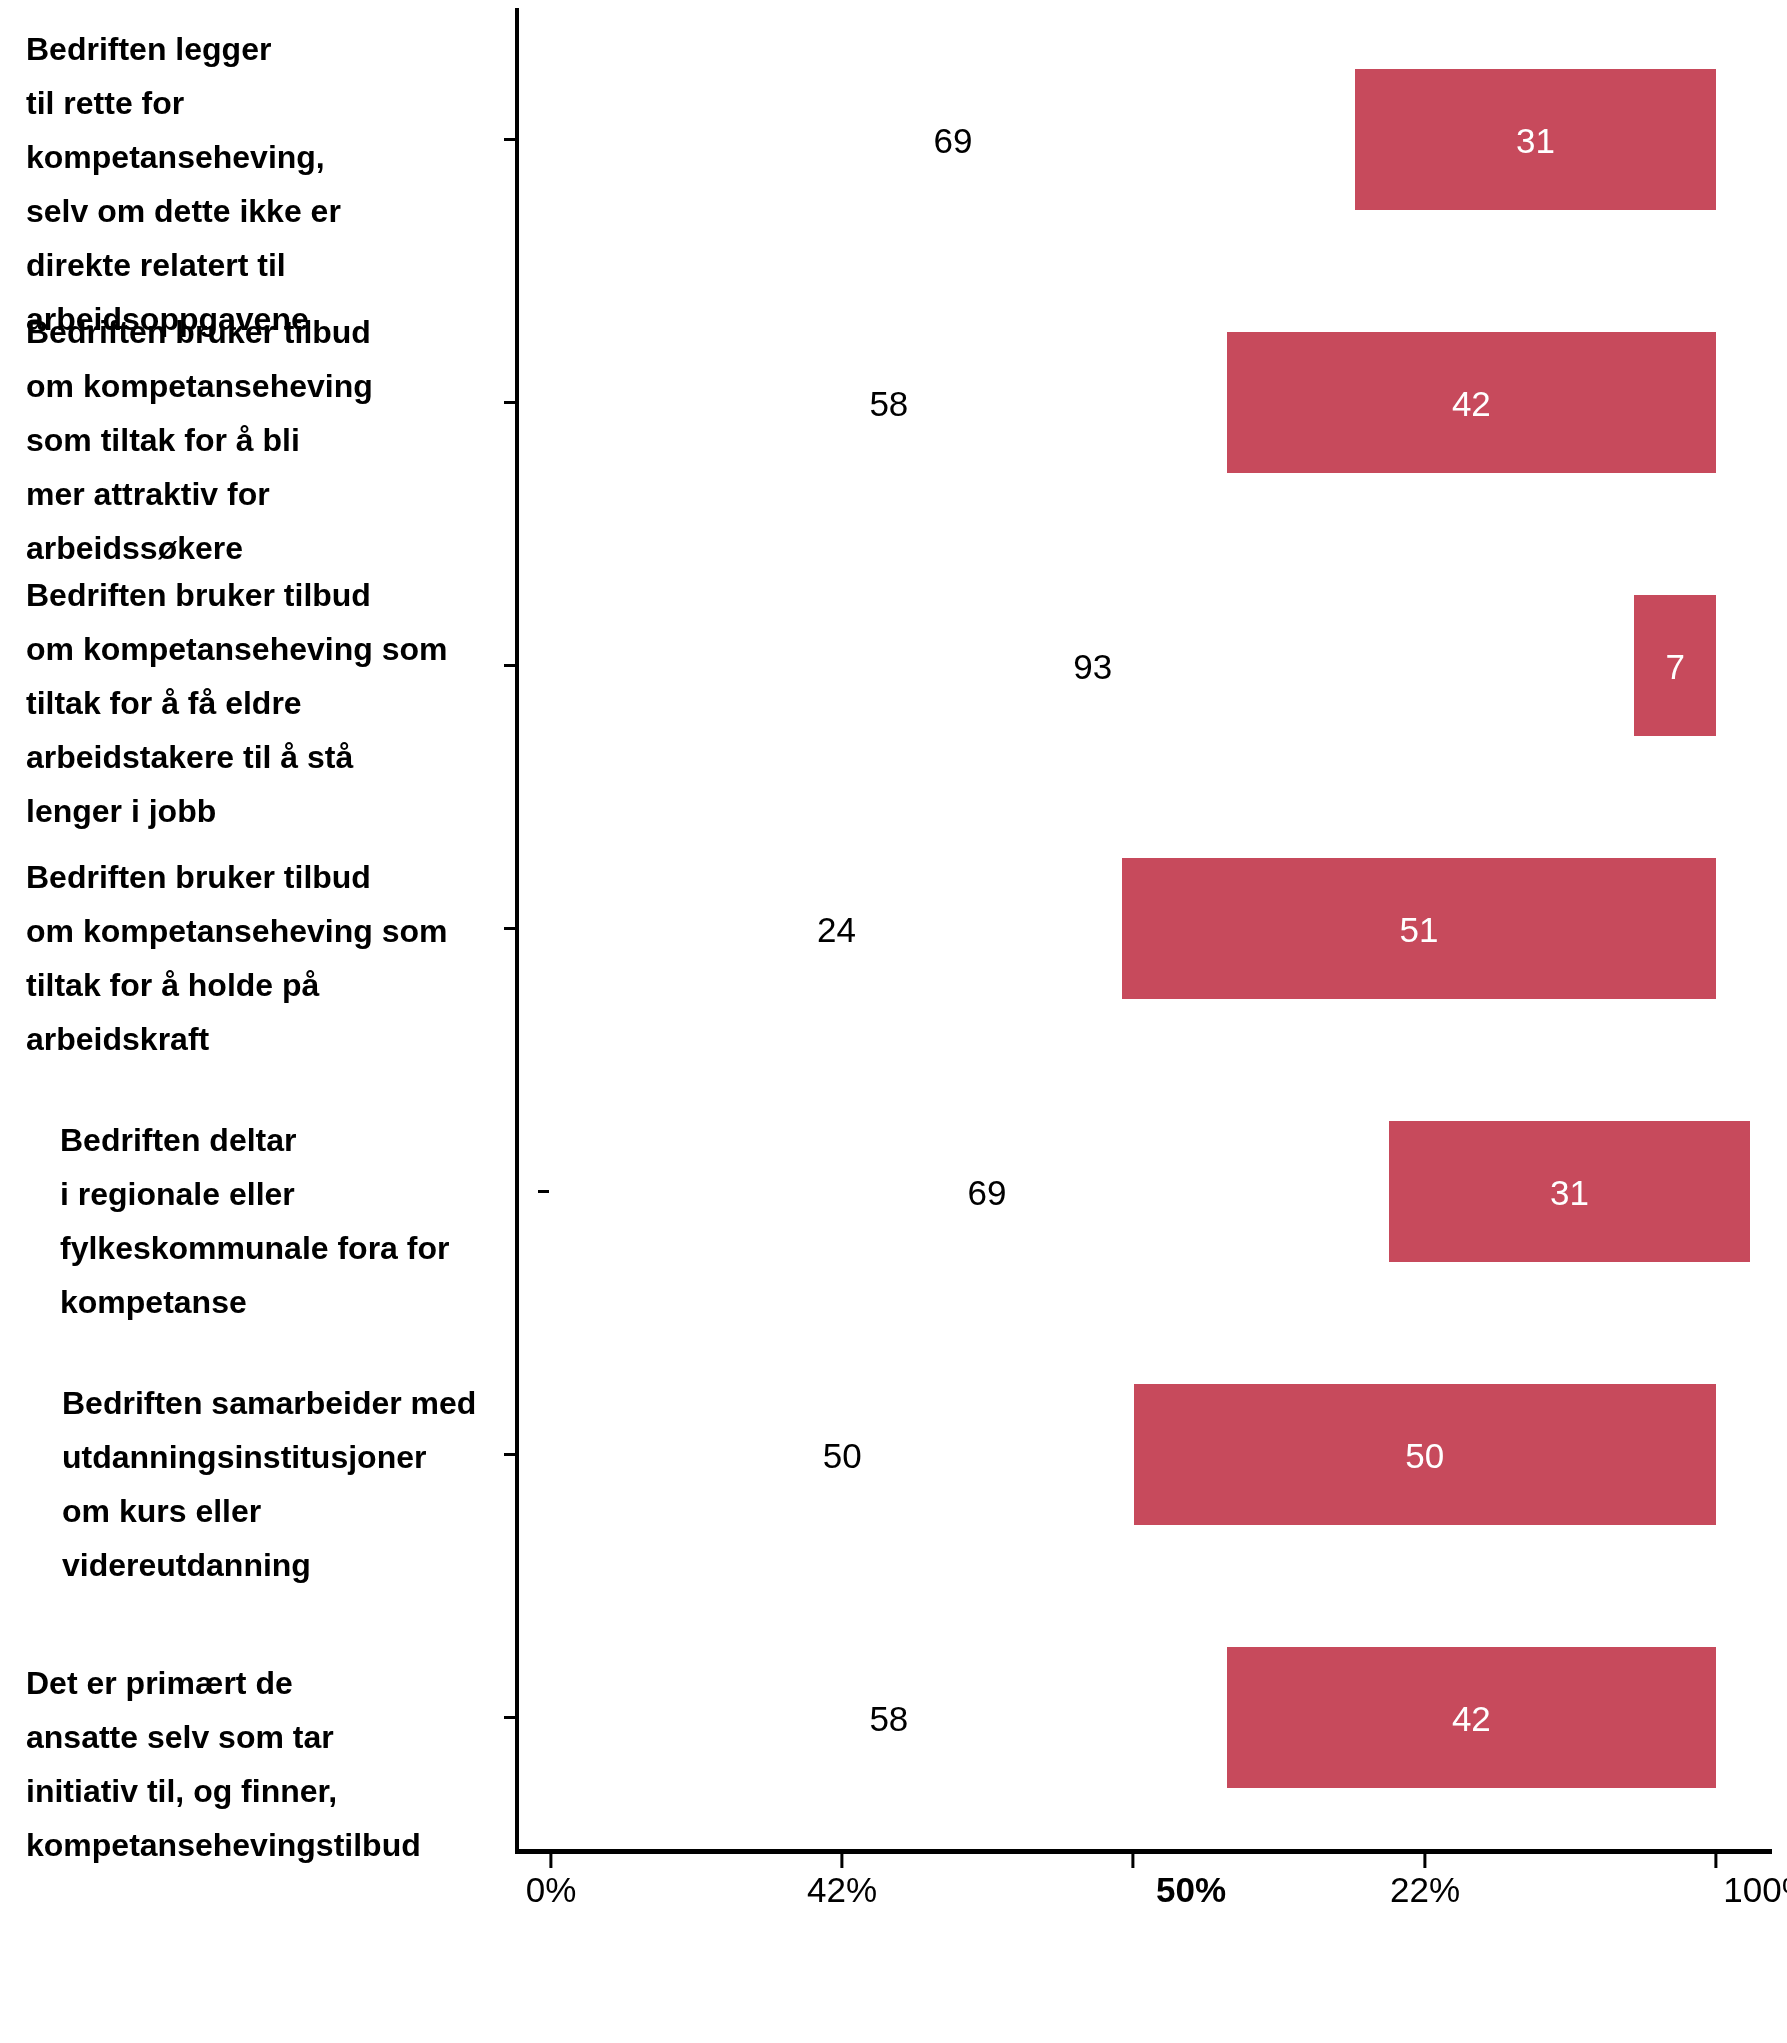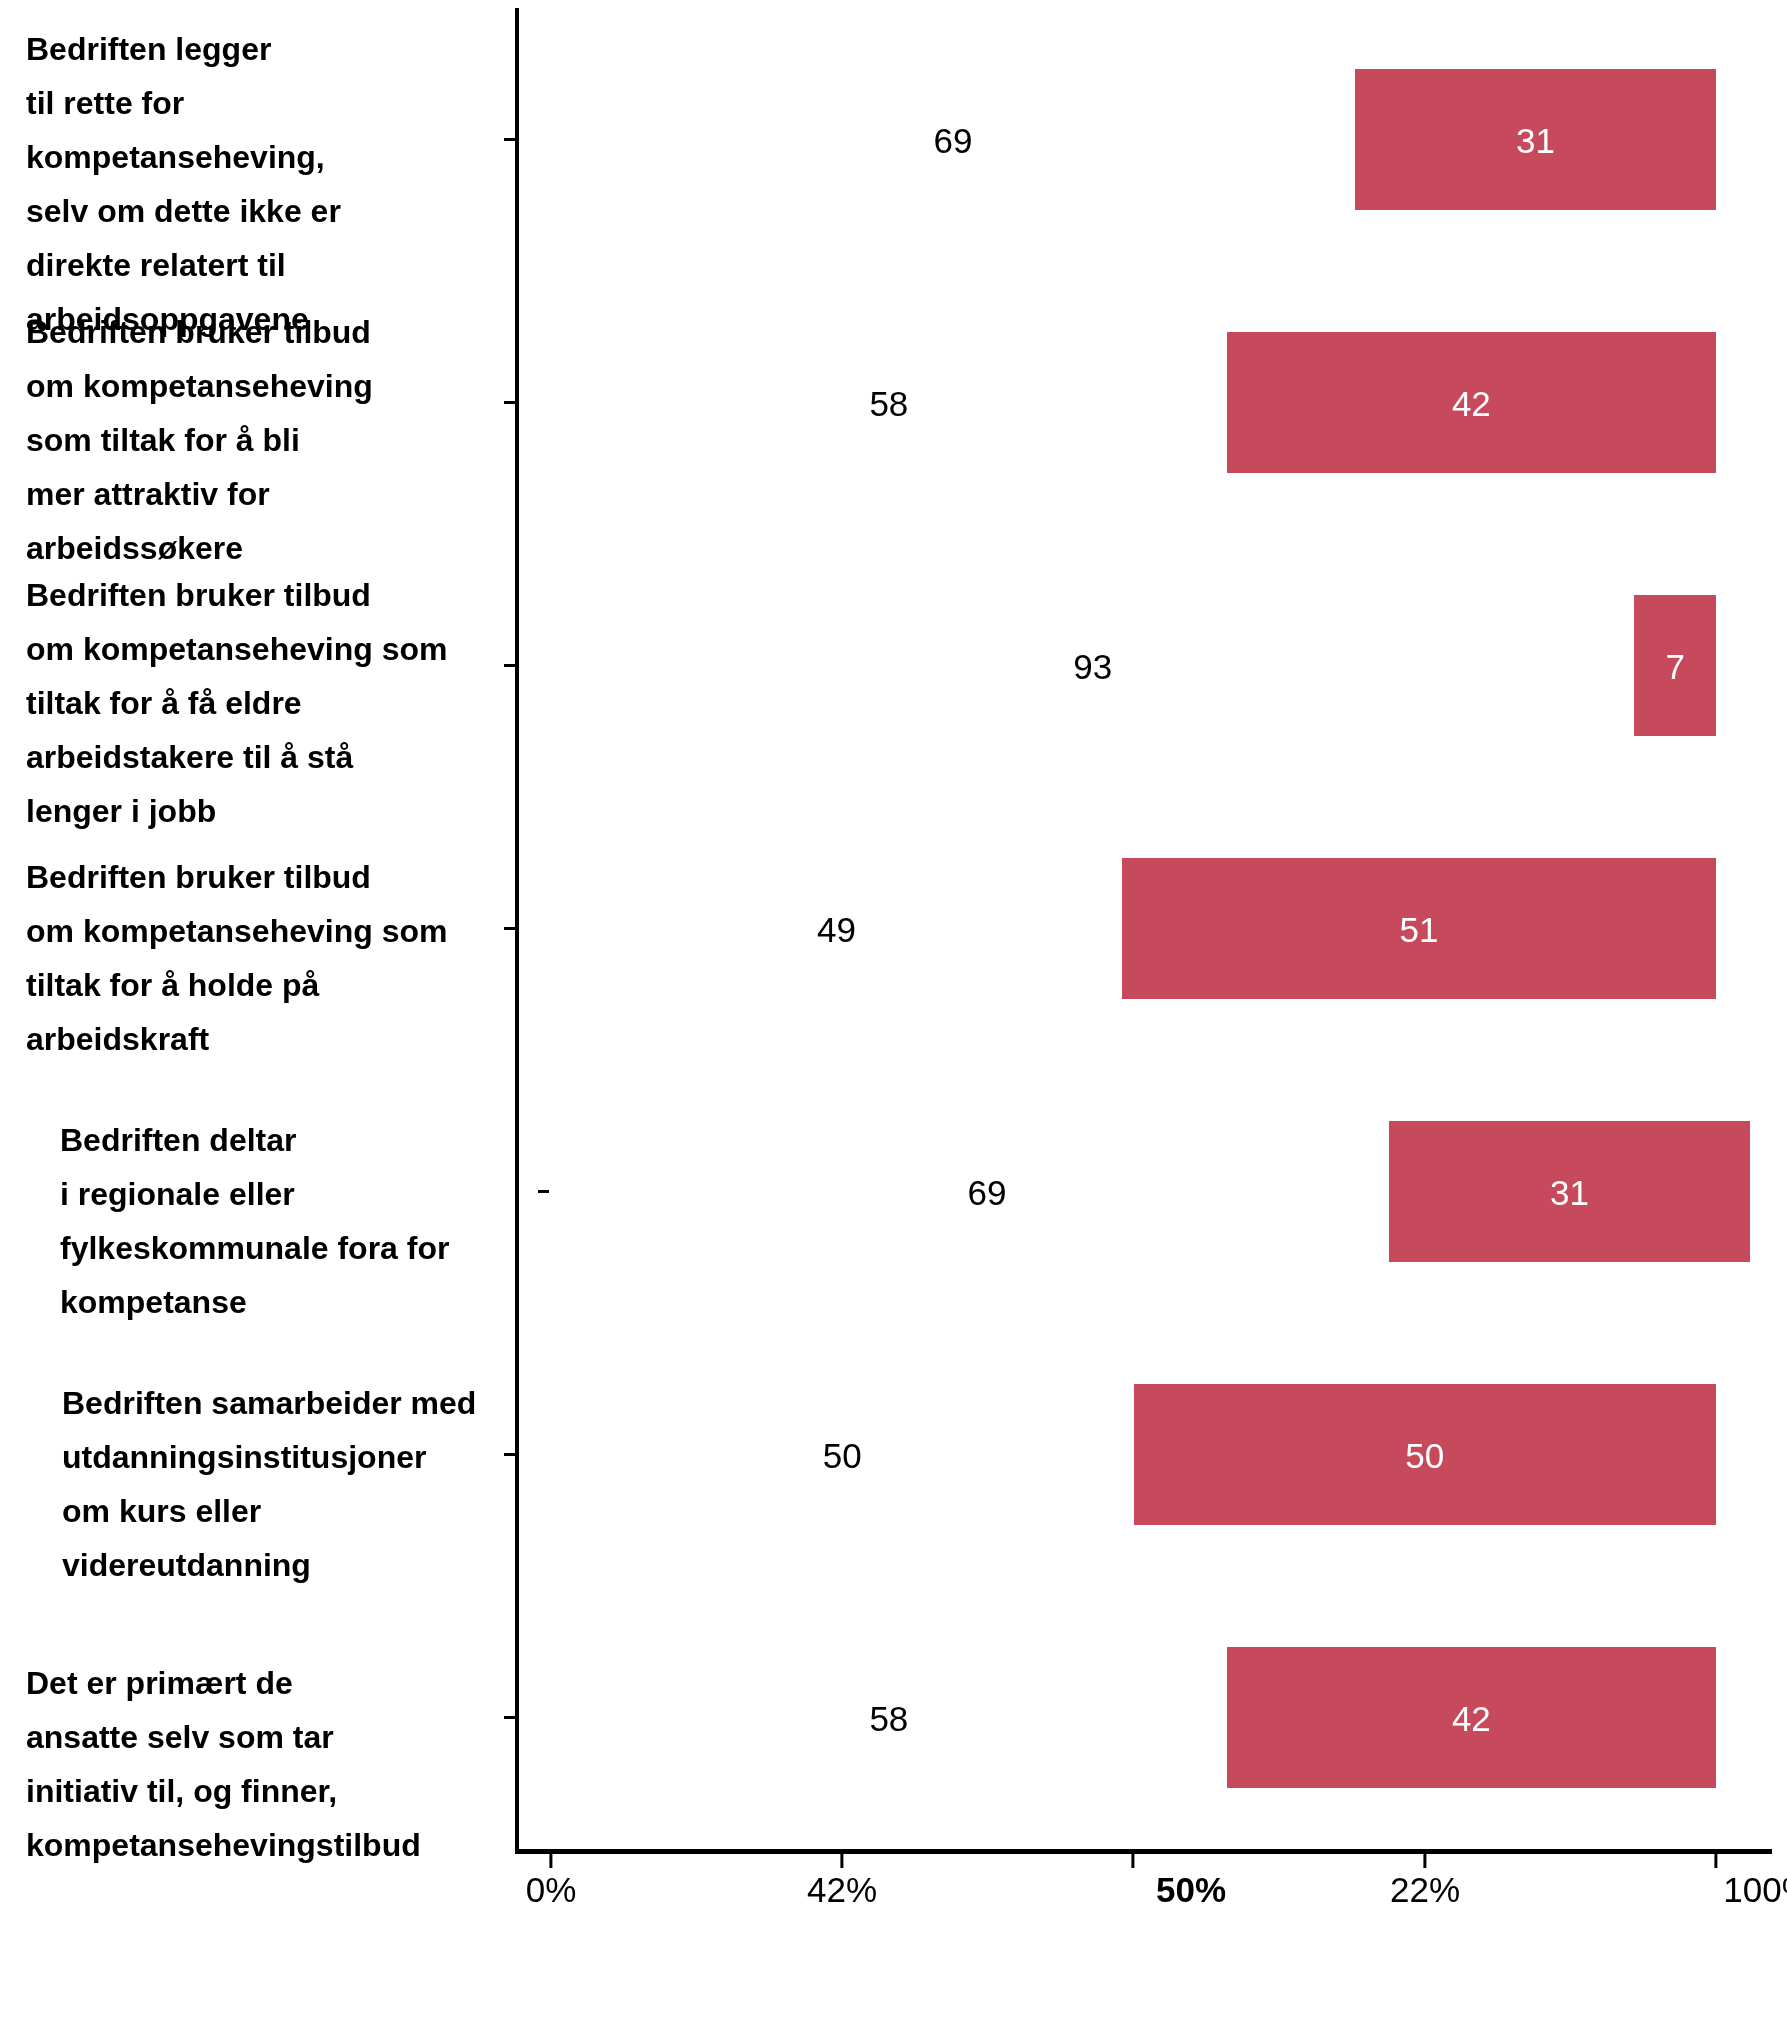--- a/index.html
+++ b/index.html
@@ -209,21 +209,21 @@
       </div>
       <div class="row" style="top: 797px; height: 263px;">
         <div class="row-label" style="top: 53px;">Bedriften bruker tilbud
 om kompetanseheving som
 tiltak for å holde på
 arbeidskraft</div>
         <div class="tick-y" style="top: 130px;"></div>
         <div class="bar-track" style="top: 61px; height: 141px;">
           <div class="bar-valgt" style="left: 49%; width: 51%; background: rgb(199, 74, 92);"></div>
           <div class="val-valgt" style="left: 74.5%; top: 50%;">51</div>
-          <div class="val-ikke" style="left: 24.5%; top: 50%;">49</div>
+          <div class="val-ikke" style="left: 24.5%; top: 50%;">24</div>
         </div>
       </div>
       <div class="row" style="top: 1060px; height: 263px; margin-left: 34px;">
         <div class="row-label" style="top: 53px;">Bedriften deltar
 i regionale eller
 fylkeskommunale fora for
 kompetanse</div>
         <div class="tick-y" style="top: 130px;"></div>
         <div class="bar-track" style="top: 61px; height: 141px;">
           <div class="bar-valgt" style="left: 69%; width: 31%; background: rgb(199, 74, 92);"></div>

